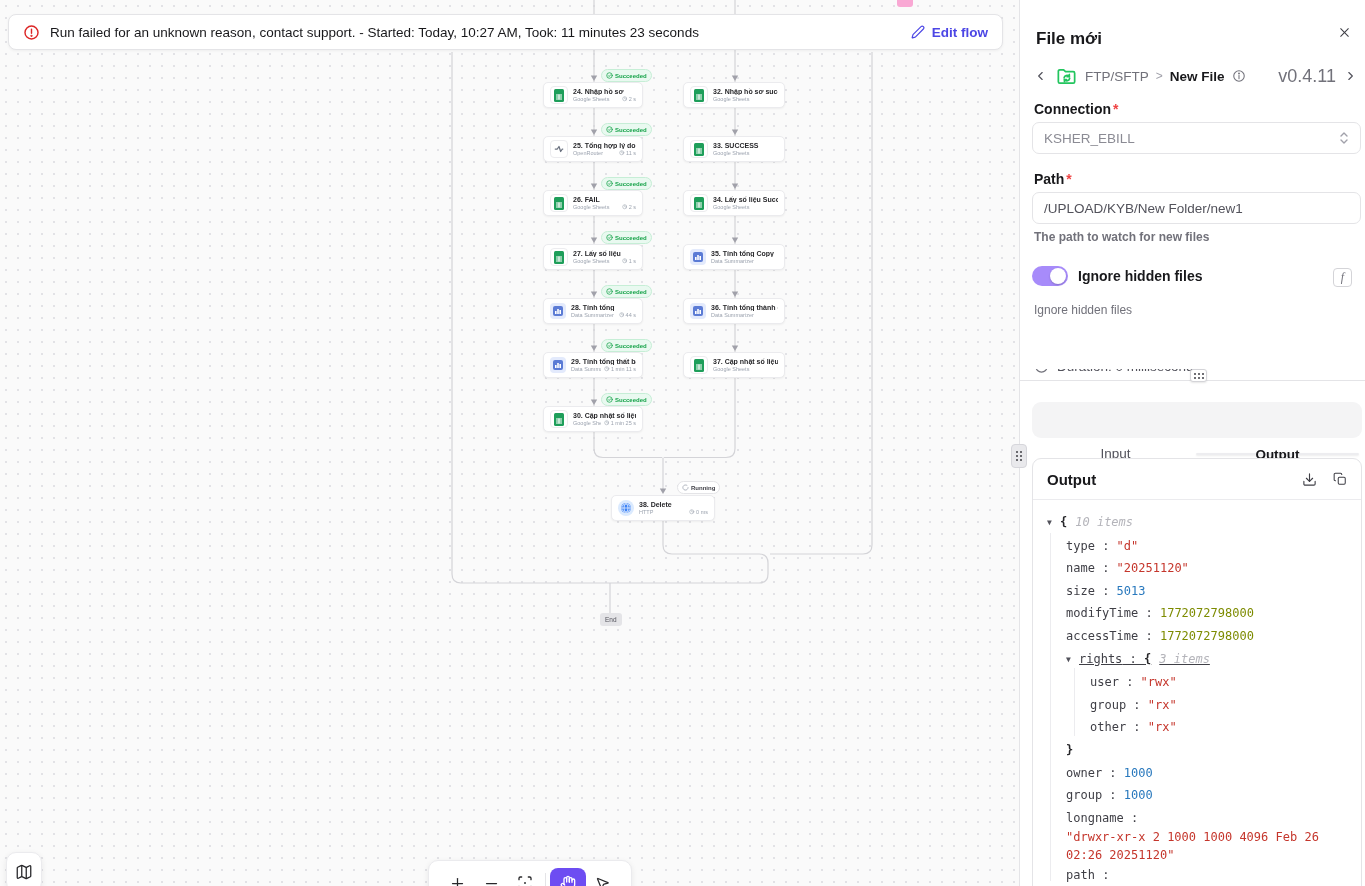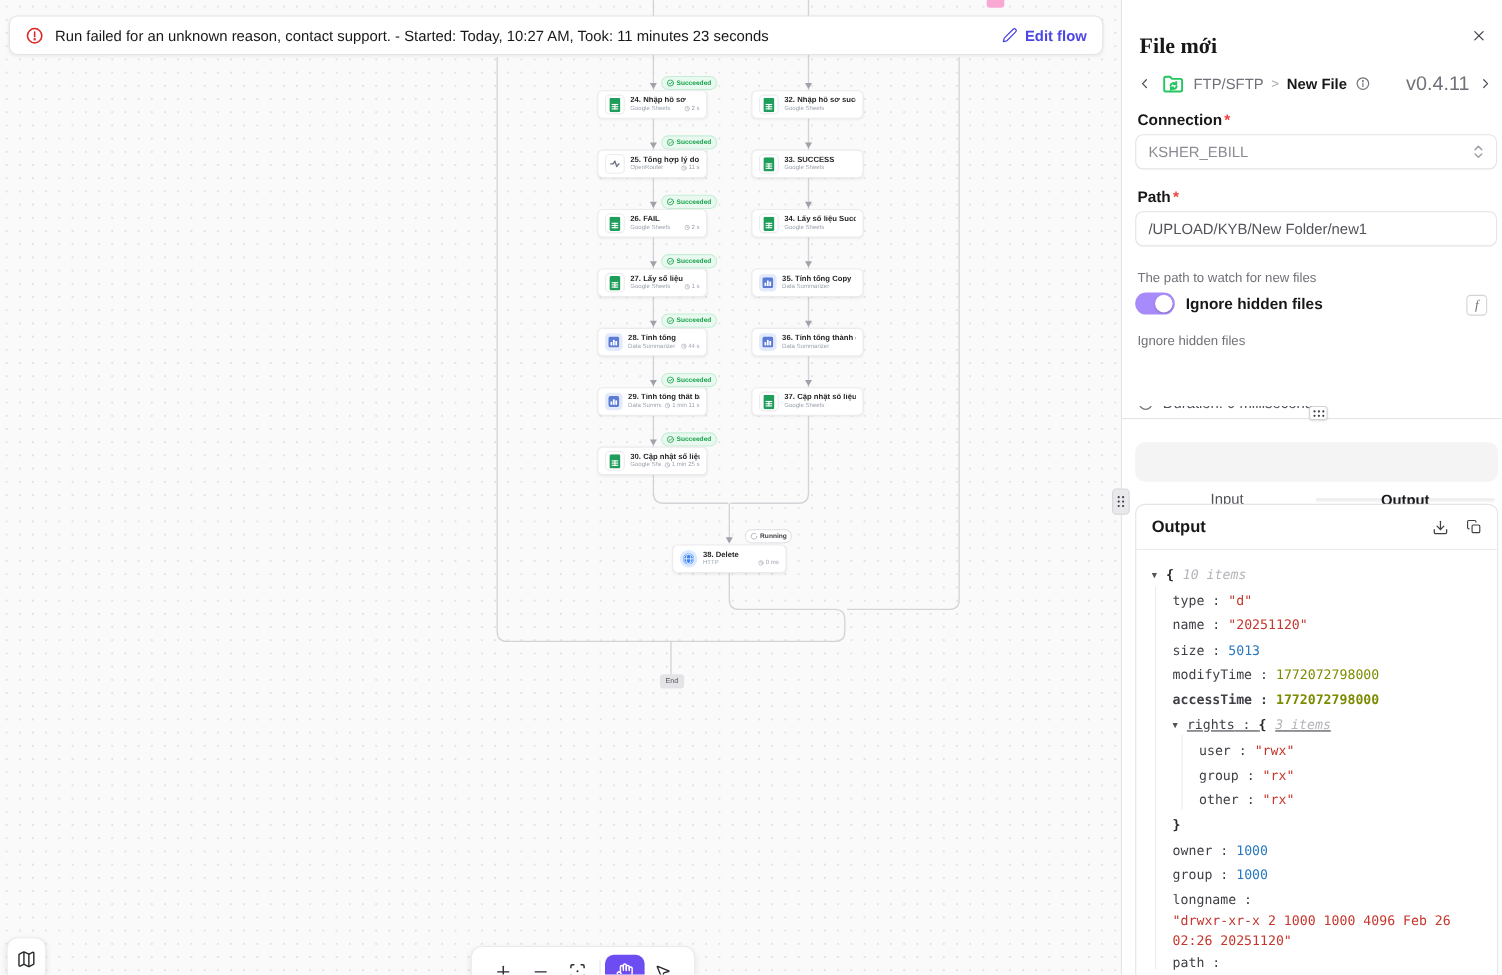--- a/index.html
+++ b/index.html
@@ -43,21 +43,21 @@
     border-radius:10px;box-shadow:0 2px 6px rgba(0,0,0,.08);display:flex;align-items:center;justify-content:center;cursor:pointer;z-index:6;}
   
   #divider{position:absolute;left:1019px;top:0;width:1px;height:886px;background:#e4e4e7;}
   #resize-handle{position:absolute;left:1011px;top:444px;width:16px;height:24px;background:#e9e9ec;border:1px solid #d6d6db;
     border-radius:4px;box-sizing:border-box;display:flex;align-items:center;justify-content:center;z-index:7;cursor:col-resize;}
   .dots-2x3{display:grid;grid-template-columns:repeat(2,2px);grid-template-rows:repeat(3,2px);gap:2px;}
   .dots-3x2{display:grid;grid-template-columns:repeat(3,2px);grid-template-rows:repeat(2,2px);gap:2px;}
   .dot{width:2px;height:2px;border-radius:50%;background:#3f3f46;}
   
   #panel{position:absolute;left:1020px;top:0;width:345px;height:886px;background:#fff;}
-  #panel-title{position:absolute;left:16px;top:18px;font-size:20px;font-weight:700;color:#18181b;font-family:Liberation Serif, serif;}
+  #panel-title{position:absolute;left:16px;top:18px;font-size:17px;font-weight:700;color:#18181b;}
   #close-btn{position:absolute;right:11px;top:22px;width:20px;height:20px;background:none;border:none;cursor:pointer;padding:0;display:flex;align-items:center;justify-content:center;}
   #breadcrumb{position:absolute;left:14px;right:8px;top:62px;height:28px;display:flex;align-items:center;gap:7px;}
   .bc-app{font-size:13.5px;color:#71717a;}
   .bc-sep{font-size:12px;color:#a1a1aa;}
   .bc-step{font-size:13.5px;color:#18181b;font-weight:600;}
   .bc-version{font-size:18px;color:#71717a;margin-left:auto;}
   .field-label{position:absolute;left:14px;font-size:14px;font-weight:600;color:#18181b;}
   .req{color:#ef4444;margin-left:2px;}
   .field-box{position:absolute;left:12px;right:4px;height:32px;border:1px solid #e4e4e7;border-radius:7px;
     box-sizing:border-box;display:flex;align-items:center;padding:0 11px;background:#fff;}
@@ -596,21 +596,21 @@
           </svg>
       </span>
     </div>
 
     <div class="field-label" style="top:171px;">
       <span>Path</span><span class="req">*</span>
     </div>
     <div class="field-box" id="path-input-wrap">
       <input id="path-input" type="text" value="/UPLOAD/KYB/New Folder/new1" style="">
     </div>
-    <div class="helper" style="top:245px;">The path to watch for new files</div>
+    <div class="helper" style="top:230px;font-weight:bold;">The path to watch for new files</div>
 
     <div id="toggle-row">
       <span class="toggle">
           <span class="knob"></span>
         </span>
       <span id="toggle-label">Ignore hidden files</span>
     </div>
     <button id="fx-btn">f</button>
     <div class="helper" style="top:303px;">Ignore hidden files</div>
 
@@ -665,21 +665,21 @@
       </div>
       <div id="json-body">
         <div class="guide" id="guide-root"></div>
         <div class="guide" id="guide-rights"></div>
         <div id="json-lines">
             <div class="json-line" style="padding-left: 0px;"><span class="j-arrow">▼</span><span class="j-brace">{</span><span class="j-note">10 items</span></div>
             <div class="json-line" style="padding-left: 19px;"><span class="j-key">type</span><span class="j-colon"> : </span><span class="j-val v-string">"d"</span></div>
             <div class="json-line" style="padding-left: 19px;"><span class="j-key">name</span><span class="j-colon"> : </span><span class="j-val v-string">"20251120"</span></div>
             <div class="json-line" style="padding-left: 19px;"><span class="j-key">size</span><span class="j-colon"> : </span><span class="j-val v-number">5013</span></div>
             <div class="json-line" style="padding-left: 19px;"><span class="j-key">modifyTime</span><span class="j-colon"> : </span><span class="j-val v-timestamp">1772072798000</span></div>
-            <div class="json-line" style="padding-left: 19px; font-weight: bold;"><span class="j-key">accessTime</span><span class="j-colon"> : </span><span class="j-val v-timestamp">1772072798000</span></div>
+            <div class="json-line" style="padding-left: 19px;"><span class="j-key">accessTime</span><span class="j-colon"> : </span><span class="j-val v-timestamp">1772072798000</span></div>
             <div class="json-line" style="padding-left: 19px; text-decoration: underline;"><span class="j-arrow">▼</span><span class="j-key">rights</span><span class="j-colon"> : </span><span class="j-brace">{</span><span class="j-note">3 items</span></div>
             <div class="json-line" style="padding-left: 43px;"><span class="j-key">user</span><span class="j-colon"> : </span><span class="j-val v-string">"rwx"</span></div>
             <div class="json-line" style="padding-left: 43px;"><span class="j-key">group</span><span class="j-colon"> : </span><span class="j-val v-string">"rx"</span></div>
             <div class="json-line" style="padding-left: 43px;"><span class="j-key">other</span><span class="j-colon"> : </span><span class="j-val v-string">"rx"</span></div>
             <div class="json-line" style="padding-left: 19px;"><span class="j-brace">}</span></div>
             <div class="json-line" style="padding-left: 19px;"><span class="j-key">owner</span><span class="j-colon"> : </span><span class="j-val v-number">1000</span></div>
             <div class="json-line" style="padding-left: 19px;"><span class="j-key">group</span><span class="j-colon"> : </span><span class="j-val v-number">1000</span></div>
             <div class="json-line" style="padding-left: 19px;"><span class="j-key">longname</span><span class="j-colon"> : </span></div>
             <div class="json-line wrapval" style="padding-left: 19px;"><span class="j-val v-string">"drwxr-xr-x 2 1000 1000 4096 Feb 26 02:26 20251120"</span></div>
             <div class="json-line" style="padding-left: 19px;"><span class="j-key">path</span><span class="j-colon"> : </span></div>

